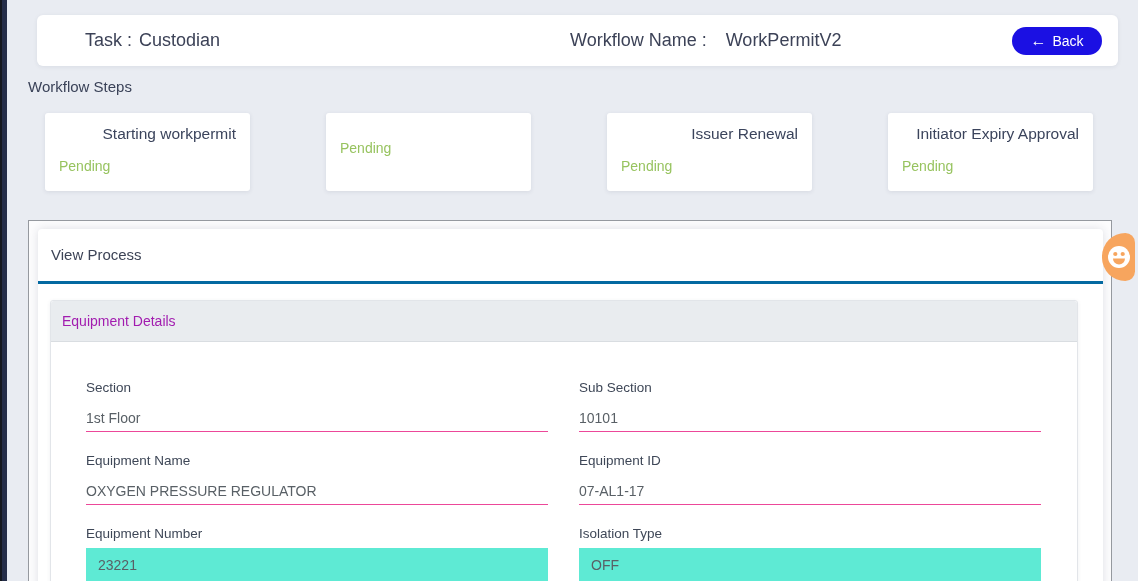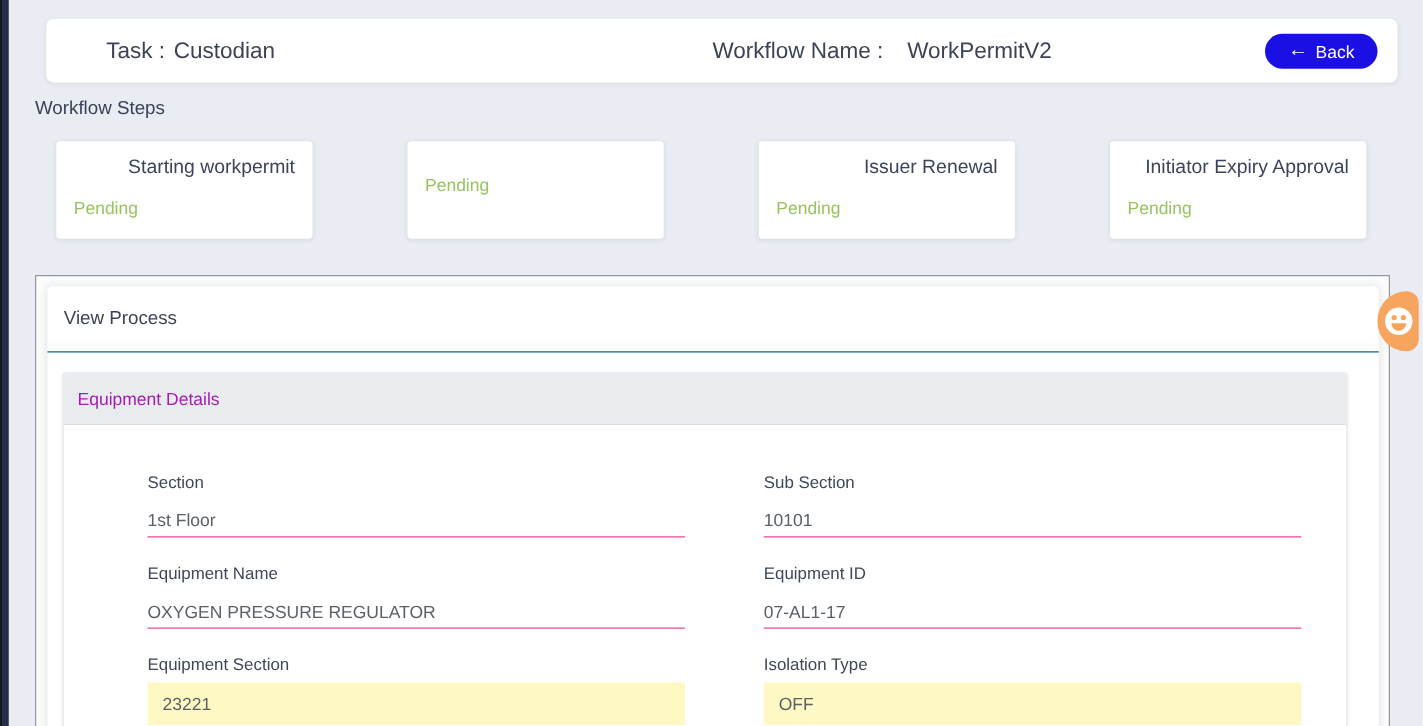--- a/index.html
+++ b/index.html
@@ -105,21 +105,21 @@
   }
   .inner-card {
     margin: 8px 8px 0 9px;
     height: 420px;
     background: #ffffff;
     border-radius: 4px;
     box-shadow: 0 0 8px rgba(40,50,80,0.14);
   }
   .vp-header {
     padding: 17px 0 18px 13px;
-    border-bottom: 1px solid #0369a1;
+    border-bottom: 3px solid #0369a1;
     font-size: 15px;
     color: #3c4356;
   }
   .vp-body { padding: 16px 0 0 12px; }
 
   
   .eq-panel {
     width: 1028px;
     background: #ffffff;
     border: 1px solid #e2e5e9;
@@ -136,36 +136,36 @@
     padding-left: 11px;
     font-size: 14px;
     color: #a21caf;
   }
   .eq-body {
     padding: 38px 36px 10px 35px;
     display: grid;
     grid-template-columns: 1fr 1fr;
     column-gap: 31px;
   }
-  .field { margin-bottom: 21px; margin-left: 32px; }
+  .field { margin-bottom: 21px; }
   .f-label {
     font-size: 13.5px;
     color: #3e4757;
     margin-bottom: 15px;
   }
   .f-value {
     font-size: 14px;
     color: #596066;
   }
   .f-value.underlined {
     padding-bottom: 5px;
     border-bottom: 1px solid #ec4899;
   }
   .f-value.filled {
-    background: #fef9c3;
+    background: #5eead4;
     padding: 9px 12px;
     margin-top: -8px;
   }
 
   
   .a11y-btn {
     position: absolute;
     left: 1102px; top: 233px;
     width: 33px; height: 48px;
     background: #f7a55e;
@@ -239,21 +239,21 @@
             <div class="field">
               <div class="f-label">Equipment Name</div>
               <div class="f-value underlined">OXYGEN PRESSURE REGULATOR</div>
             </div>
             <div class="field">
               <div class="f-label">Equipment ID</div>
               <div class="f-value underlined">07-AL1-17</div>
             </div>
 
             <div class="field">
-              <div class="f-label">Equipment Section</div>
+              <div class="f-label">Equipment Number</div>
               <div class="f-value filled">23221</div>
             </div>
             <div class="field">
               <div class="f-label">Isolation Type</div>
               <div class="f-value filled">OFF</div>
             </div>
 
           </div>
         </div>
 

